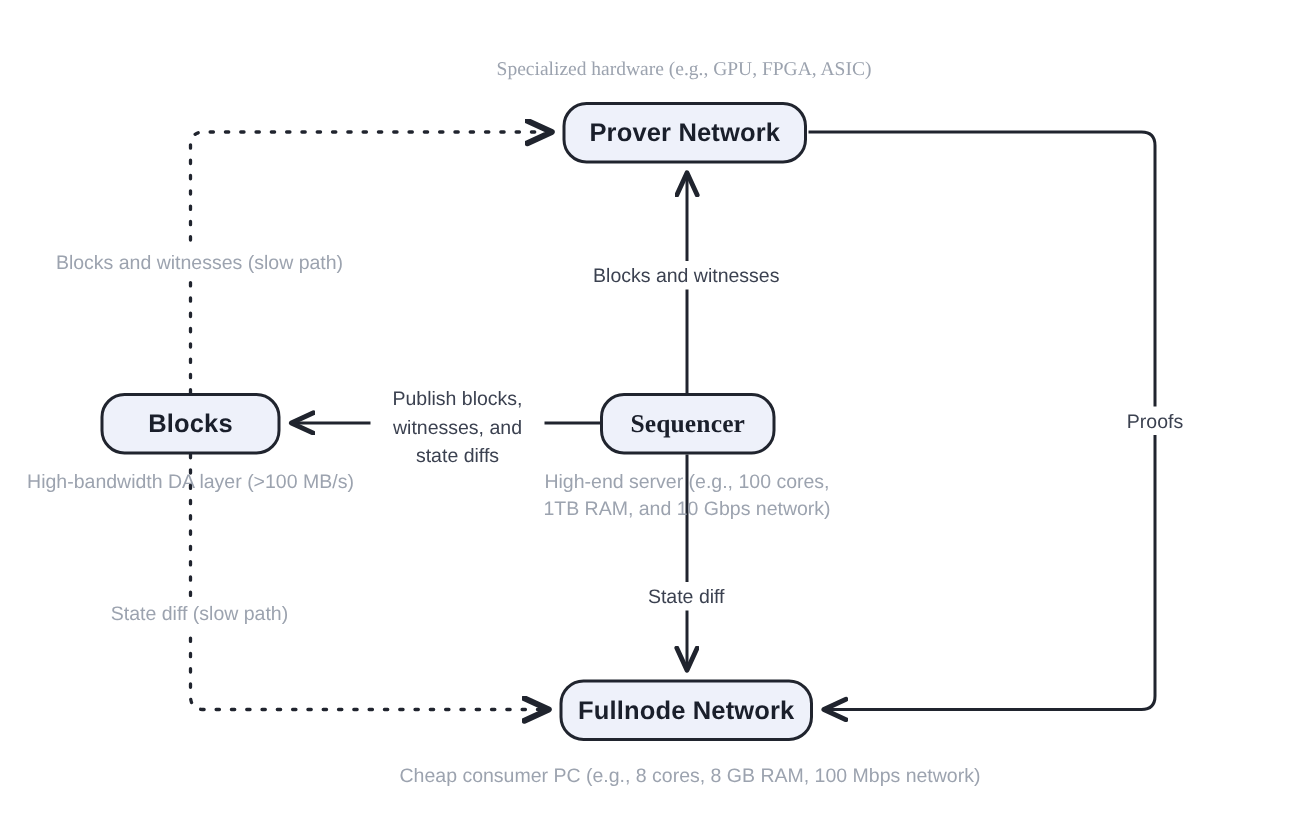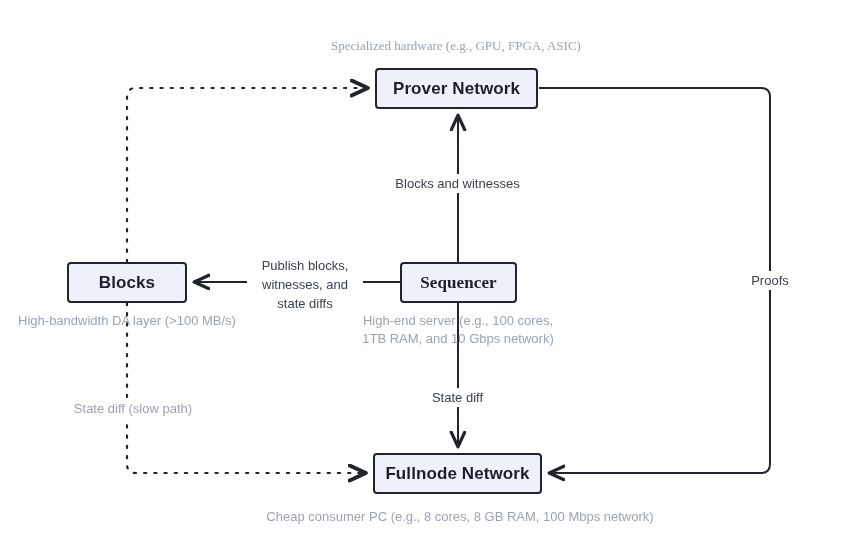--- a/index.html
+++ b/index.html
@@ -27,21 +27,21 @@
     left: 0;
     top: 0;
     width: 860px;
     height: 544px;
   }
   .node {
     position: absolute;
     box-sizing: border-box;
     background: #eef1fa;
     border: 2px solid #20242e;
-    border-radius: 4px;
+    border-radius: 16px;
     display: flex;
     align-items: center;
     justify-content: center;
     font-weight: bold;
     font-size: 17px;
     color: #1a1f2b;
     letter-spacing: 0.1px;
     z-index: 3;
   }
   #node-prover  { left: 375px; top: 68px;  width: 163px; height: 41px; }
@@ -138,15 +138,16 @@
 1TB RAM, and 10 Gbps network)</div>
   <div class="caption" id="cap-fullnode">Cheap consumer PC (e.g., 8 cores, 8 GB RAM, 100 Mbps network)</div>
 
   <div class="edge-label" id="lbl-blocks-witnesses">Blocks and witnesses</div>
   <div class="edge-label" id="lbl-publish">Publish blocks,
 witnesses, and
 state diffs</div>
   <div class="edge-label" id="lbl-statediff">State diff</div>
   <div class="edge-label" id="lbl-proofs">Proofs</div>
 
+  <div class="slow-label" id="lbl-slow-blocks">Blocks and witnesses (slow path)</div>
   <div class="slow-label" id="lbl-slow-state">State diff (slow path)</div>
 
 </div>
 
 </body></html>

